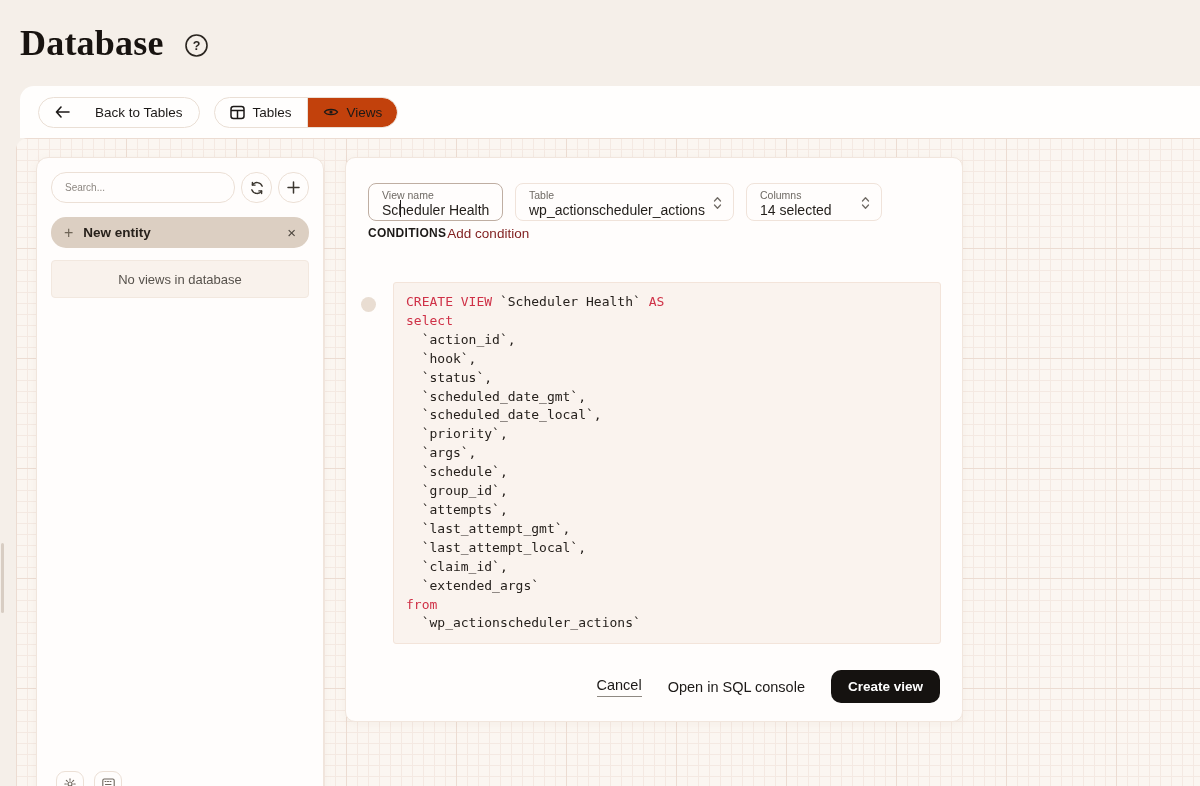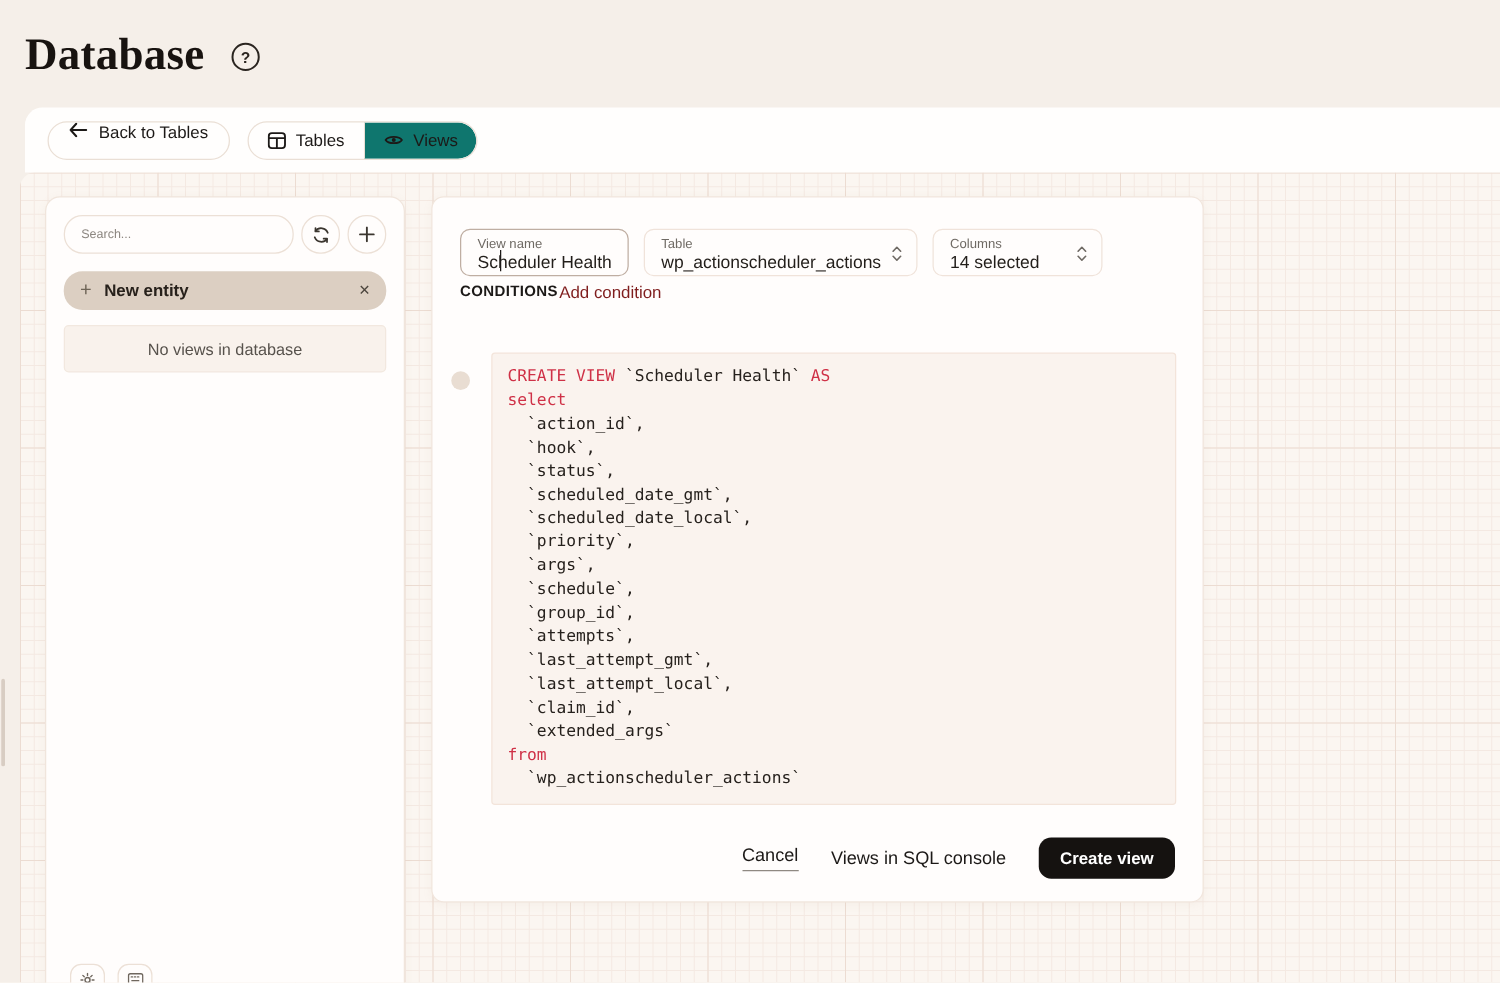--- a/index.html
+++ b/index.html
@@ -20,34 +20,34 @@
   .help-btn { width:25px; height:25px; display:flex; align-items:center; justify-content:center;
     background:transparent; border:none; cursor:pointer; margin-top:4px; }
 
   
   .toolbar {
     position:absolute; left:20px; right:0; top:86px; height:52px;
     background:#fffefd; border-radius:14px 0 0 0;
     display:flex; align-items:center; padding-left:18px; gap:14px;
   }
   .pill-btn {
-    height:31px; display:flex; gap:9px; padding:0 16px;
+    height:31px; display:flex; align-items:center; gap:25px; padding:0 16px;
     background:#fffefd; border:1px solid #eadfd5; border-radius:16px;
     font-size:13.5px; font-weight:500; color:#1c1917; cursor:pointer;
   }
   .segmented {
     height:31px; display:flex; align-items:stretch;
     border:1px solid #eadfd5; border-radius:16px; background:#fffefd; overflow:hidden;
   }
   .segment {
     display:flex; align-items:center; gap:8px; padding:0 15px;
     font-size:13.5px; font-weight:500; color:#1c1917; background:transparent;
     border:none; cursor:pointer;
   }
-  .segment.selected { background:#0f766e; border-radius:0 16px 16px 0; }
+  .segment.selected { background:#c2410c; border-radius:0 16px 16px 0; }
   .segment + .segment { border-left:1px solid #eadfd5; }
 
   
   .canvas {
     position:absolute; left:16px; right:0; top:138px; bottom:0;
     background-color:#fbf6f1;
     background-image:
       linear-gradient(#ecdcd2 1px, transparent 1px),
       linear-gradient(90deg, #ecdcd2 1px, transparent 1px),
       linear-gradient(#f4e9e2 1px, transparent 1px),
@@ -308,16 +308,16 @@
       <div class="code-line"><span class="id">  `last_attempt_gmt`,</span></div>
       <div class="code-line"><span class="id">  `last_attempt_local`,</span></div>
       <div class="code-line"><span class="id">  `claim_id`,</span></div>
       <div class="code-line"><span class="id">  `extended_args`</span></div>
       <div class="code-line"><span class="kw">from</span></div>
       <div class="code-line"><span class="id">  `wp_actionscheduler_actions`</span></div>
     </div>
 
   <div class="editor-footer">
     <button class="cancel-btn">Cancel</button>
-    <button class="console-btn">Views in SQL console</button>
+    <button class="console-btn">Open in SQL console</button>
     <button class="create-btn">Create view</button>
   </div>
 </div>
 
 </body></html>

